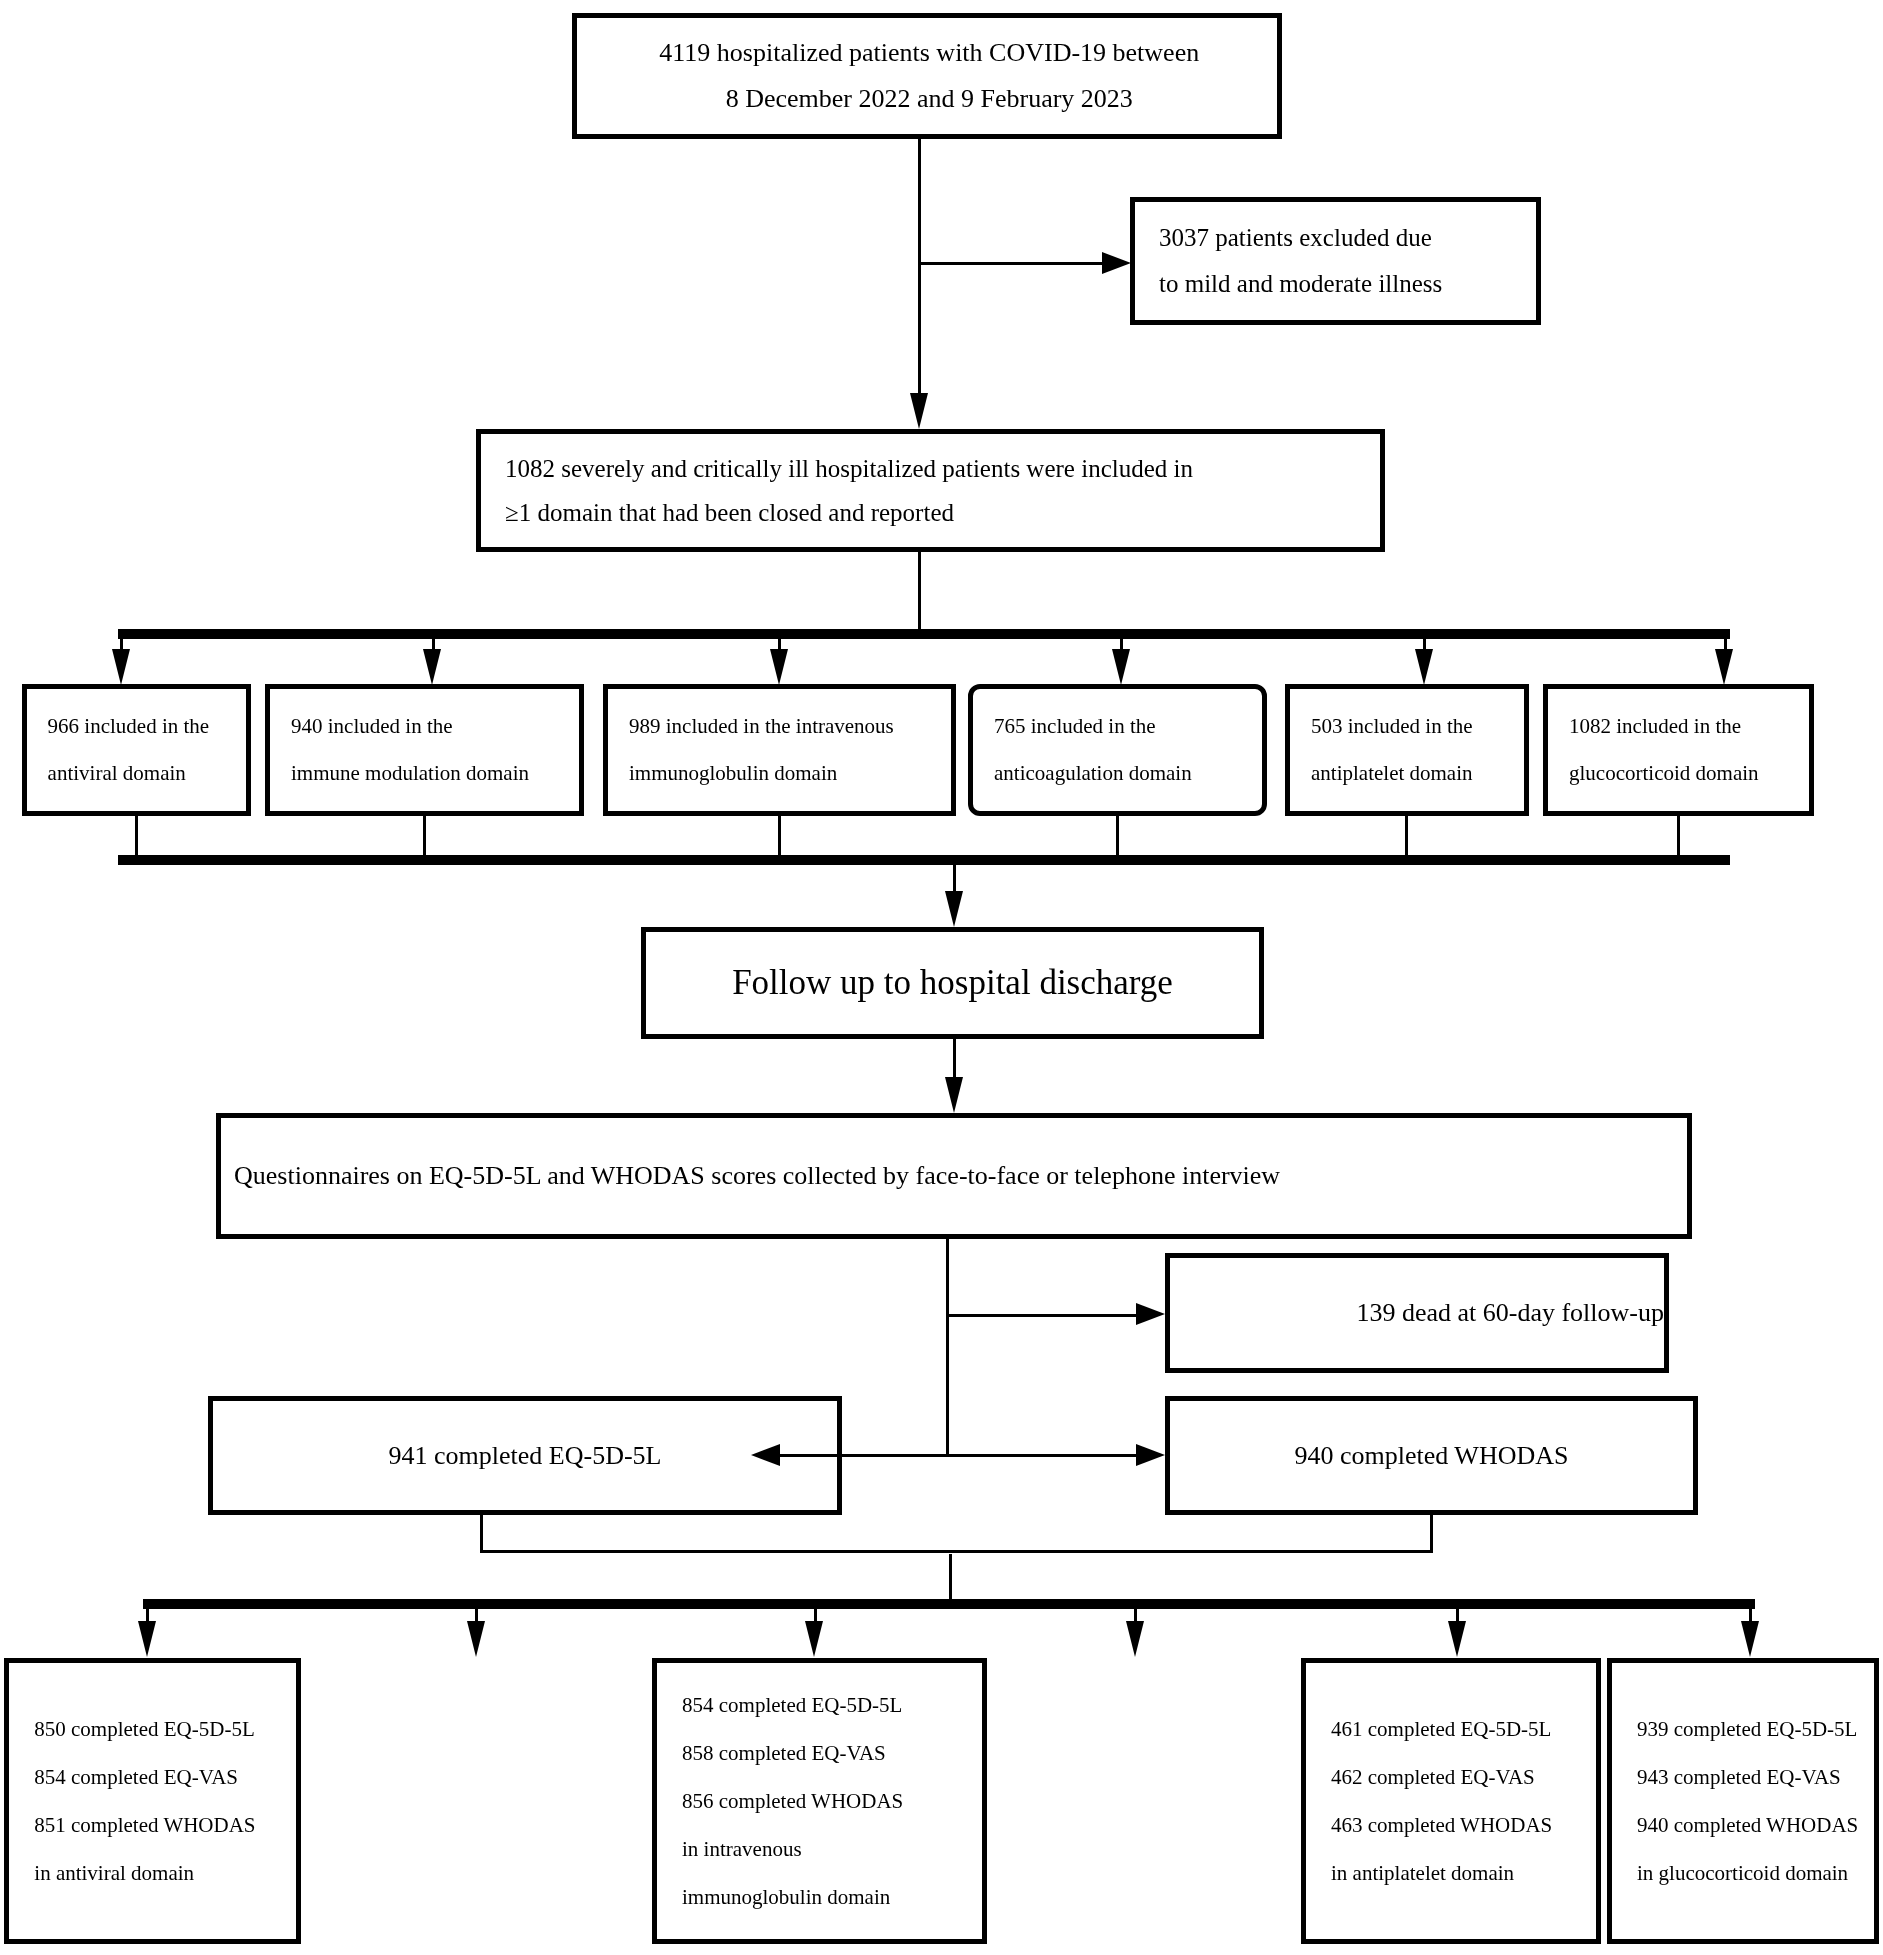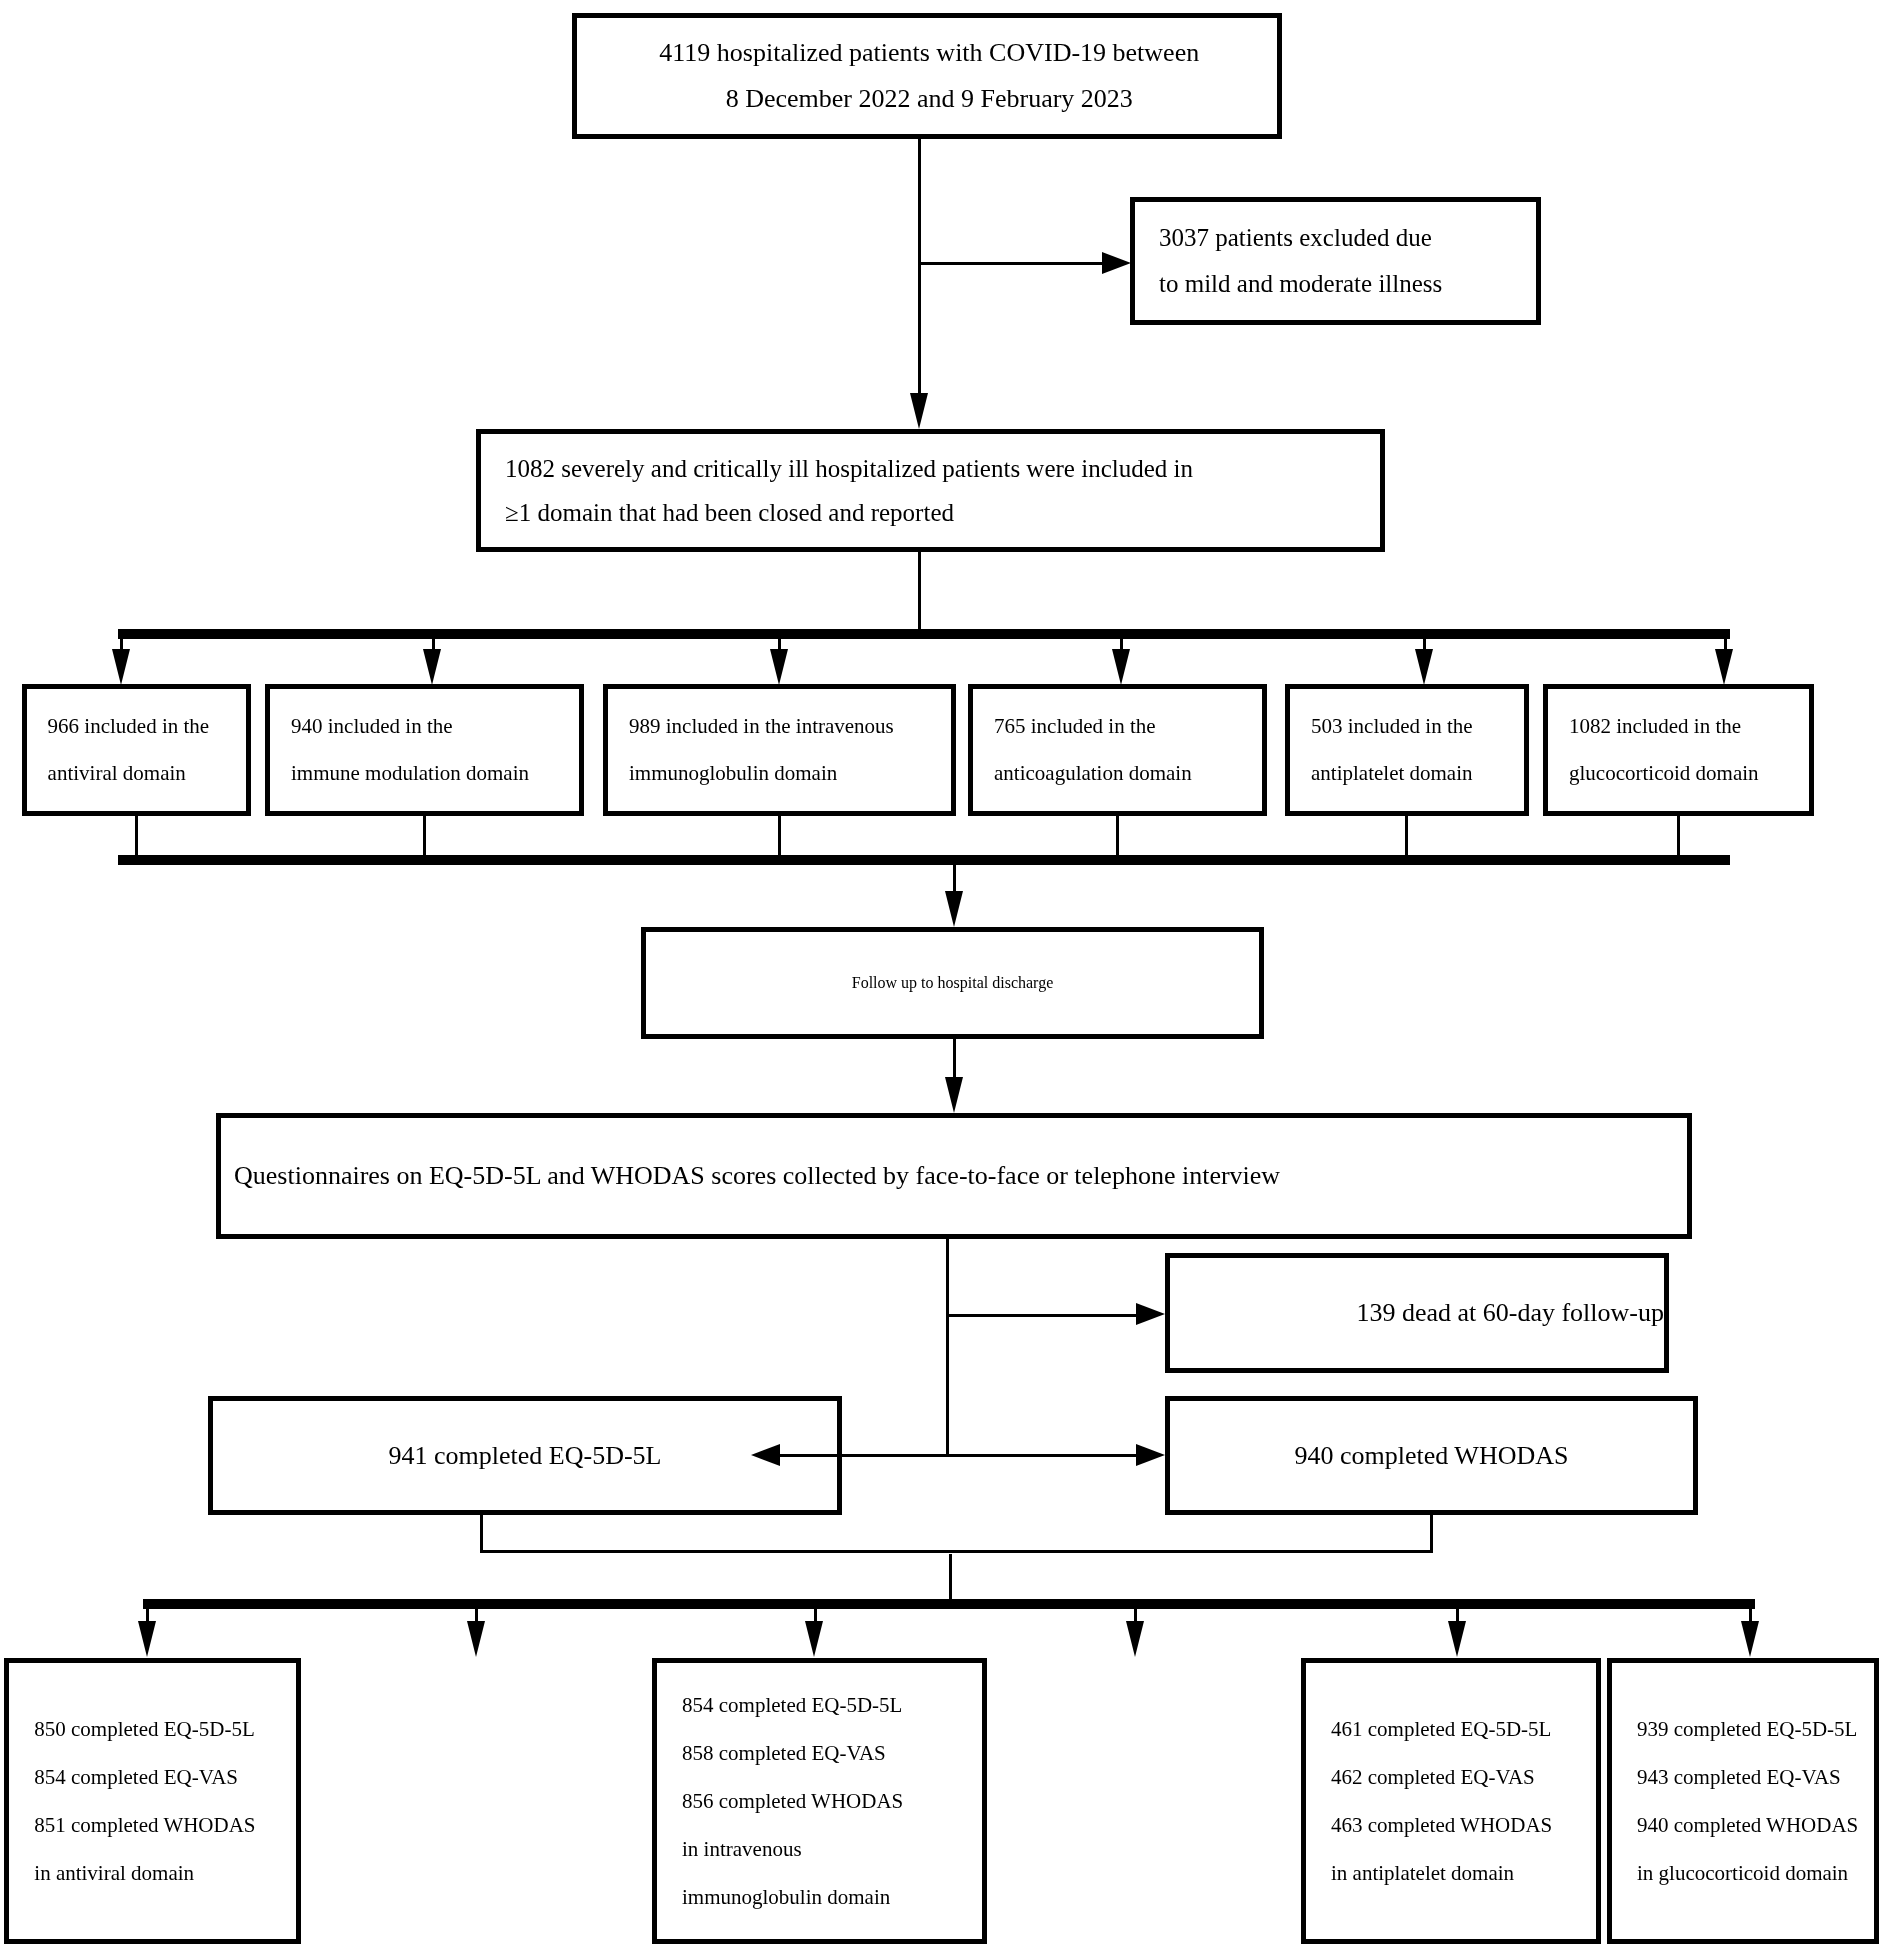--- a/index.html
+++ b/index.html
@@ -29,25 +29,25 @@
   .b-enrolled .box-text      { font-size: 26px; line-height: 46px; padding: 0 19.5px 0 24px; text-align: center; }
   .b-excluded      { left: 1130px; top: 197px;  width: 411px;  height: 128px; }
   .b-excluded .box-text      { font-size: 25px; line-height: 46px; padding: 0 17.3px 0 24px; text-align: left; }
   .b-included      { left: 476px; top: 429px;  width: 909px; height: 123px; }
   .b-included .box-text      { font-size: 25px; line-height: 44px; padding: 0 16px 0 24px; text-align: left; }
   .b-domain        { top: 684px; height: 132px; }
   .b-domain .box-text        { font-size: 21px; line-height: 47px; padding: 0 15px 0 21px; text-align: left; }
   .b-d1 { left: 21.6px;   width: 229px; }
   .b-d2 { left: 265px;  width: 319px; }
   .b-d3 { left: 603px; width: 353px; }
-  .b-d4 { left: 968px; width: 299px; }
+  .b-d4 { left: 968px; width: 299px; border-radius: 12px; }
   .b-d5 { left: 1285px; width: 244px; }
   .b-d6 { left: 1543px; width: 271px; }
   .b-followup      { left: 641px; top: 927px; width: 623px; height: 112px; }
-  .b-followup .box-text      { font-size: 16px; text-align: center; }
+  .b-followup .box-text      { font-size: 35px; text-align: center; }
   .b-questionnaire { left: 216px;  top: 1113px; width: 1476px; height: 126px; }
   .b-questionnaire .box-text { font-size: 26px; padding: 0 13px; }
   .b-dead          { left: 1165px; top: 1253px; width: 504px; height: 120px; }
   .b-dead .box-text          { font-size: 26px; text-align: right; }
   .b-eq5d          { left: 208px;  top: 1396px; width: 634px; height: 119px; }
   .b-eq5d .box-text          { font-size: 26px; text-align: center; }
   .b-whodas        { left: 1165px; top: 1396px; width: 533px; height: 119px; }
   .b-whodas .box-text        { font-size: 26px; text-align: center; }
   .b-outcome       { top: 1658px; height: 286px; }
   .b-outcome .box-text       { font-size: 21px; line-height: 48px; padding: 0 13px 0 25px; text-align: left; }

